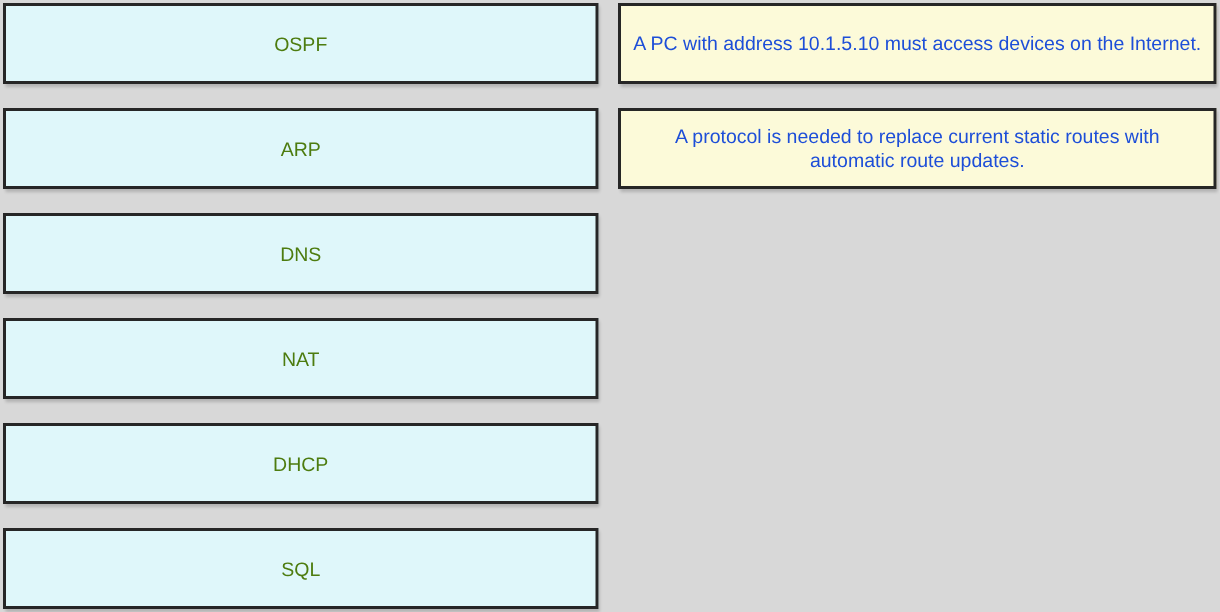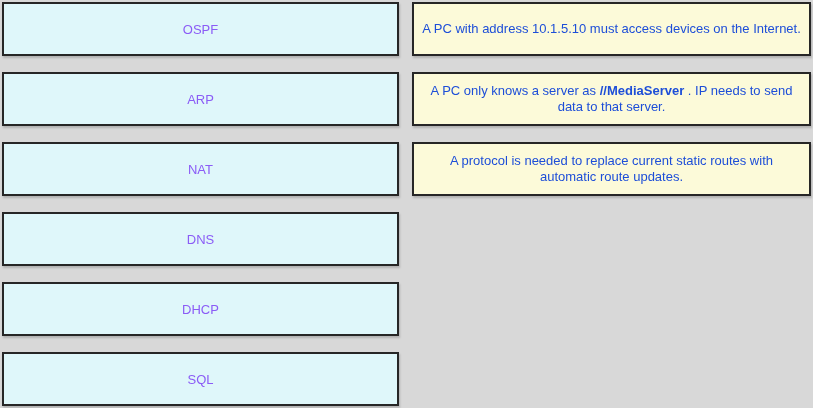--- a/index.html
+++ b/index.html
@@ -30,21 +30,21 @@
     border: 2px solid #262626;
     display: flex;
     align-items: center;
     justify-content: center;
     text-align: center;
     box-shadow: 1px 2px 2px rgba(0,0,0,0.18);
   }
   .protocol-box {
     background: #dff7fa;
     font-size: 13px;
-    color: #8b5cf6;
+    color: #4d7c0f;
   }
   .scenario-box {
     background: #fcfad9;
     font-size: 13px;
     line-height: 1.25;
     color: #1d4ed8;
     padding: 2px 8px;
   }
   .scenario-box b { font-weight: bold; }
 </style>
@@ -54,38 +54,35 @@
 <div class="board">
 
   <div class="col col-left">
     <div class="box protocol-box">
       <span>OSPF</span>
     </div>
     <div class="box protocol-box">
       <span>ARP</span>
     </div>
     <div class="box protocol-box">
-      <span>NAT</span>
+      <span>DNS</span>
     </div>
     <div class="box protocol-box">
-      <span>DNS</span>
+      <span>NAT</span>
     </div>
     <div class="box protocol-box">
       <span>DHCP</span>
     </div>
     <div class="box protocol-box">
       <span>SQL</span>
     </div>
   </div>
 
   <div class="col col-right">
     <div class="box scenario-box">
       <div><span>A PC with address 10.1.5.10 must access devices on the Internet.</span><b></b><span></span></div>
     </div>
     <div class="box scenario-box">
-      <div><span>A PC only knows a server as </span><b>//MediaServer</b><span> . IP needs to send data to that server.</span></div>
-    </div>
-    <div class="box scenario-box">
       <div><span>A protocol is needed to replace current static routes with automatic route updates.</span><b></b><span></span></div>
     </div>
   </div>
 
 </div>
 
 </body></html>

